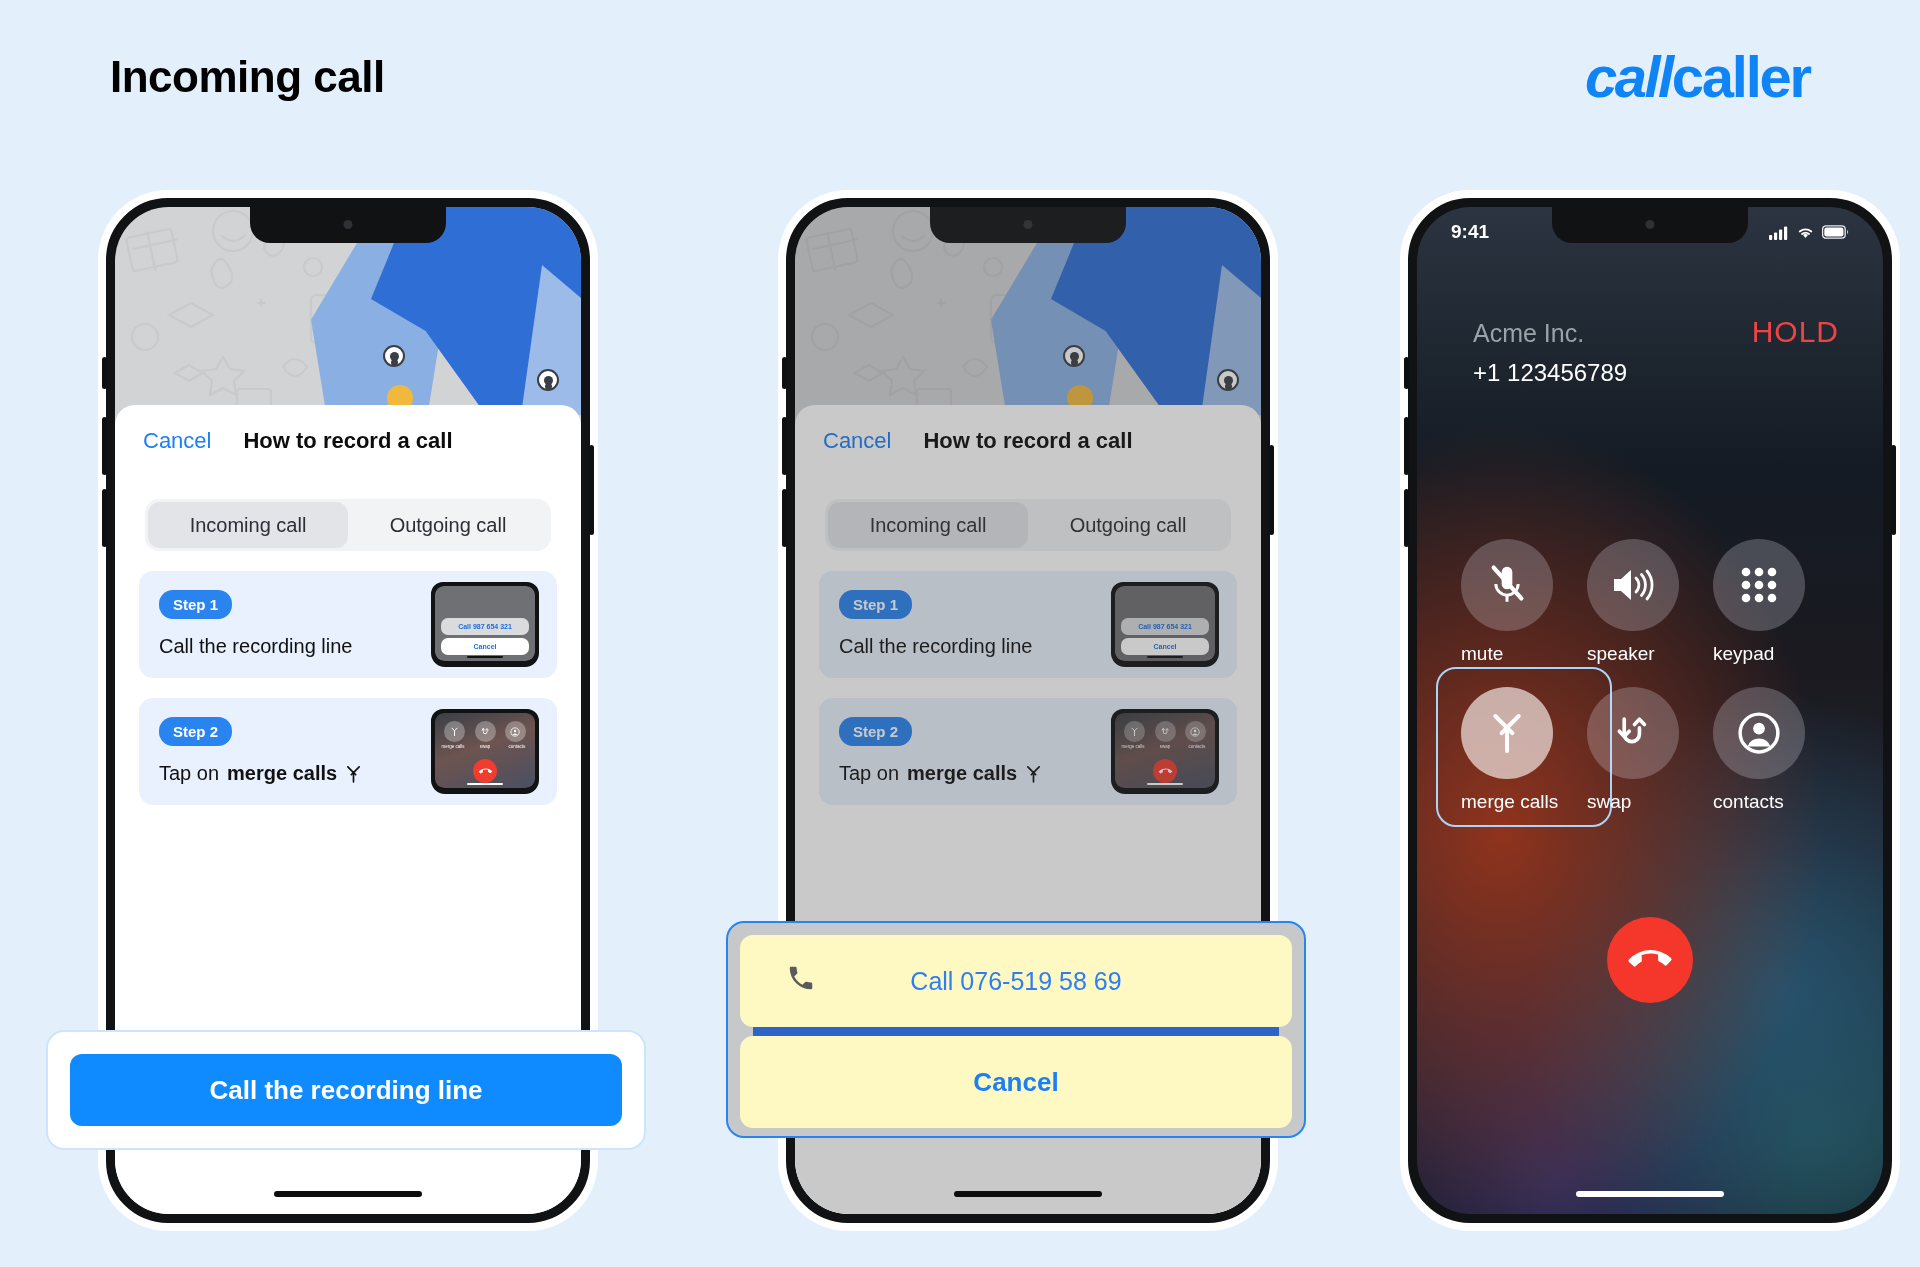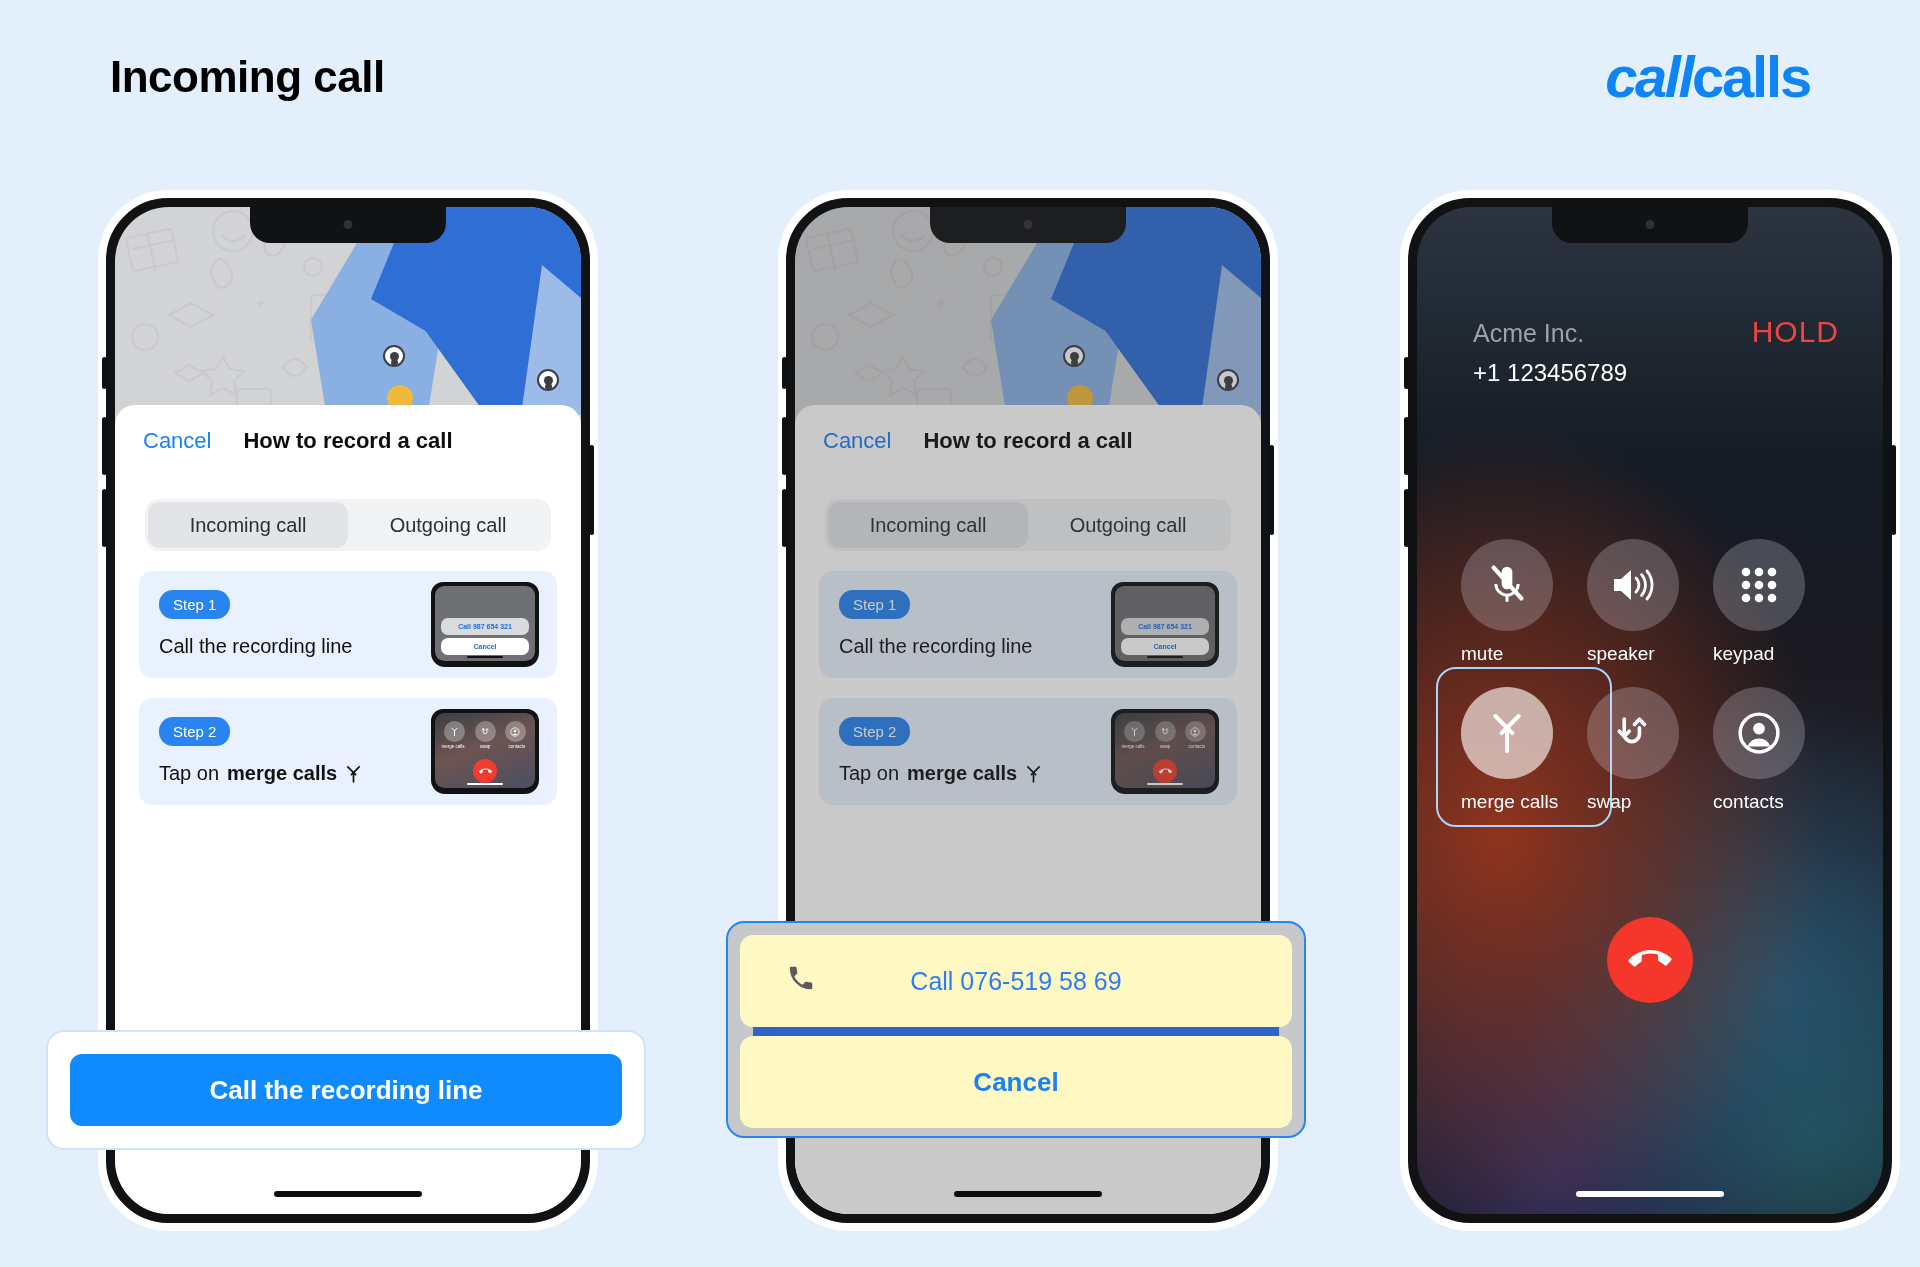--- a/index.html
+++ b/index.html
@@ -134,21 +134,21 @@
   .seg.active { background: #e2e4e8; font-weight: 400; }
 
   .step-card {
     margin: 20px 24px 0 24px; height: 107px;
     background: #e8f1fd; border-radius: 14px;
     position: relative;
   }
   .step-badge {
     position: absolute; left: 20px; top: 19px;
     background: #2a84f0; color: #fff;
-    font-size: 15px; font-weight: 400;
+    font-size: 15px; font-weight: 700;
     padding: 6px 14px; border-radius: 14px;
   }
   .step-text {
     position: absolute; left: 20px; top: 64px;
     font-size: 20px; color: #111; display: flex; align-items: center; gap: 8px;
   }
   .step-text b { font-weight: 700; }
   .step-thumb {
     position: absolute; right: 18px; top: 11px;
     width: 108px; height: 85px;
@@ -272,21 +272,21 @@
   }
 </style>
 </head>
 <body>
 
 <div class="stage">
 
   <div class="page-title">Incoming call</div>
   <div class="brand">
     <span class="b-true">call</span>
-      <span class="b-caller">calls</span>
+      <span class="b-caller">caller</span>
   </div>
 
   <div class="phone p1">
     <div class="sidebtn btn-sil"></div>
     <div class="sidebtn btn-volu"></div>
     <div class="sidebtn btn-vold"></div>
     <div class="sidebtn btn-pwr"></div>
     <div class="screen">
 
       <div class="wallpaper">
@@ -572,20 +572,41 @@
     <div class="sidebtn btn-sil"></div>
     <div class="sidebtn btn-volu"></div>
     <div class="sidebtn btn-vold"></div>
     <div class="sidebtn btn-pwr"></div>
     <div class="screen">
       <div class="callbg"></div>
       <div class="notch">
           <div class="cam"></div>
         </div>
 
+      <div class="statusbar">
+        <span>9:41</span>
+        <span class="sb-right">
+          <svg width="20" height="15" viewBox="0 0 20 15">
+            <rect x="0" y="10" width="3.2" height="5" rx="1" fill="#fff"></rect>
+            <rect x="5" y="7.5" width="3.2" height="7.5" rx="1" fill="#fff"></rect>
+            <rect x="10" y="4.5" width="3.2" height="10.5" rx="1" fill="#fff"></rect>
+            <rect x="15" y="1.5" width="3.2" height="13.5" rx="1" fill="#fff"></rect>
+          </svg>
+          <svg width="19" height="15" viewBox="0 0 20 15">
+            <path d="M10 13.2l2.6-3.2a3.8 3.8 0 0 0-5.2 0z" fill="#fff"></path>
+            <path d="M3.9 6.4a9.4 9.4 0 0 1 12.2 0" stroke="#fff" stroke-width="1.9" fill="none" stroke-linecap="round"></path>
+            <path d="M6.3 9.1a6 6 0 0 1 7.4 0" stroke="#fff" stroke-width="1.9" fill="none" stroke-linecap="round"></path>
+          </svg>
+          <svg width="27" height="14" viewBox="0 0 27 14">
+            <rect x="0.6" y="0.8" width="22.6" height="12.4" rx="3.4" fill="none" stroke="#fff" stroke-width="1.3" opacity="0.9"></rect>
+            <rect x="2.3" y="2.5" width="19.2" height="9" rx="2.2" fill="#fff"></rect>
+            <path d="M25 5.1v3.8a2.1 2.1 0 0 0 0-3.8z" fill="#fff" opacity="0.7"></path>
+          </svg>
+        </span>
+      </div>
 
       <div class="call-info">
         <div class="ci-top">
           <span class="ci-name">Acme Inc.</span>
           <span class="ci-hold">HOLD</span>
         </div>
         <div class="ci-number">+1 123456789</div>
       </div>
 
       <div class="pad">

